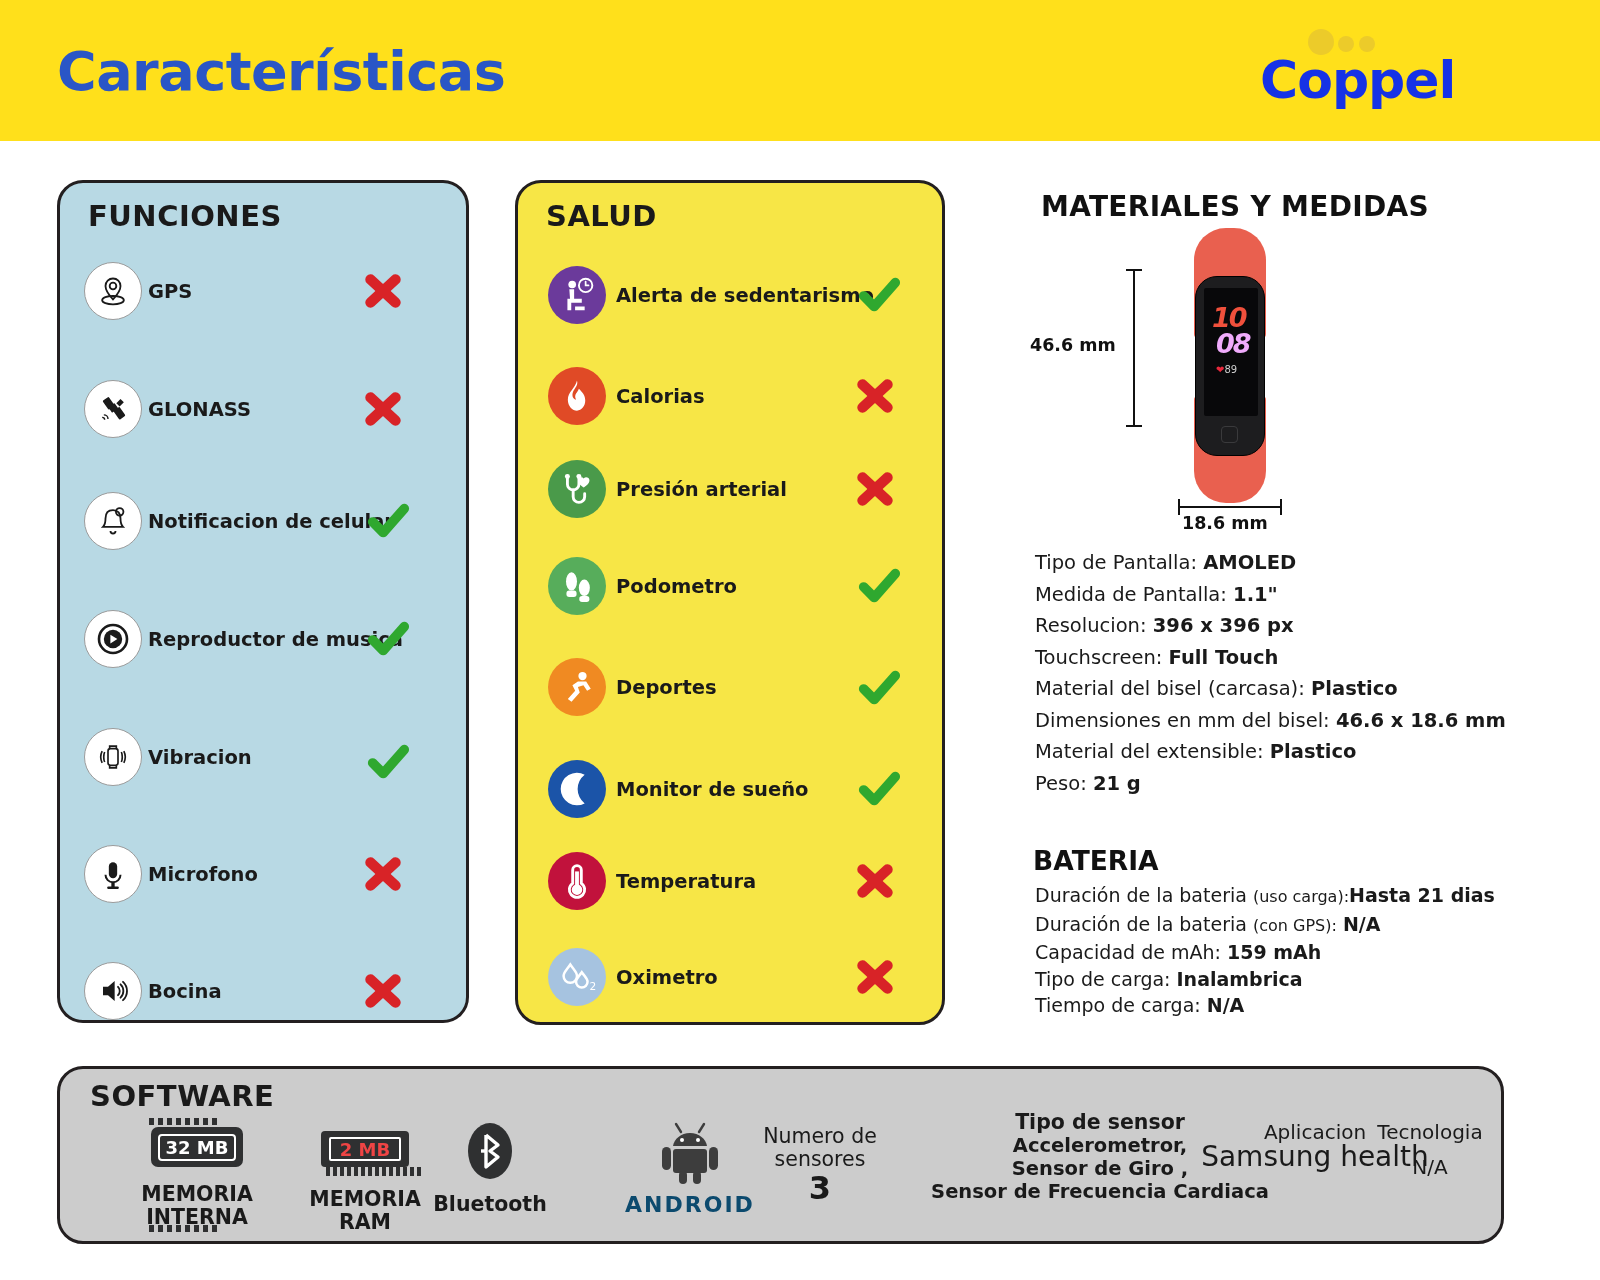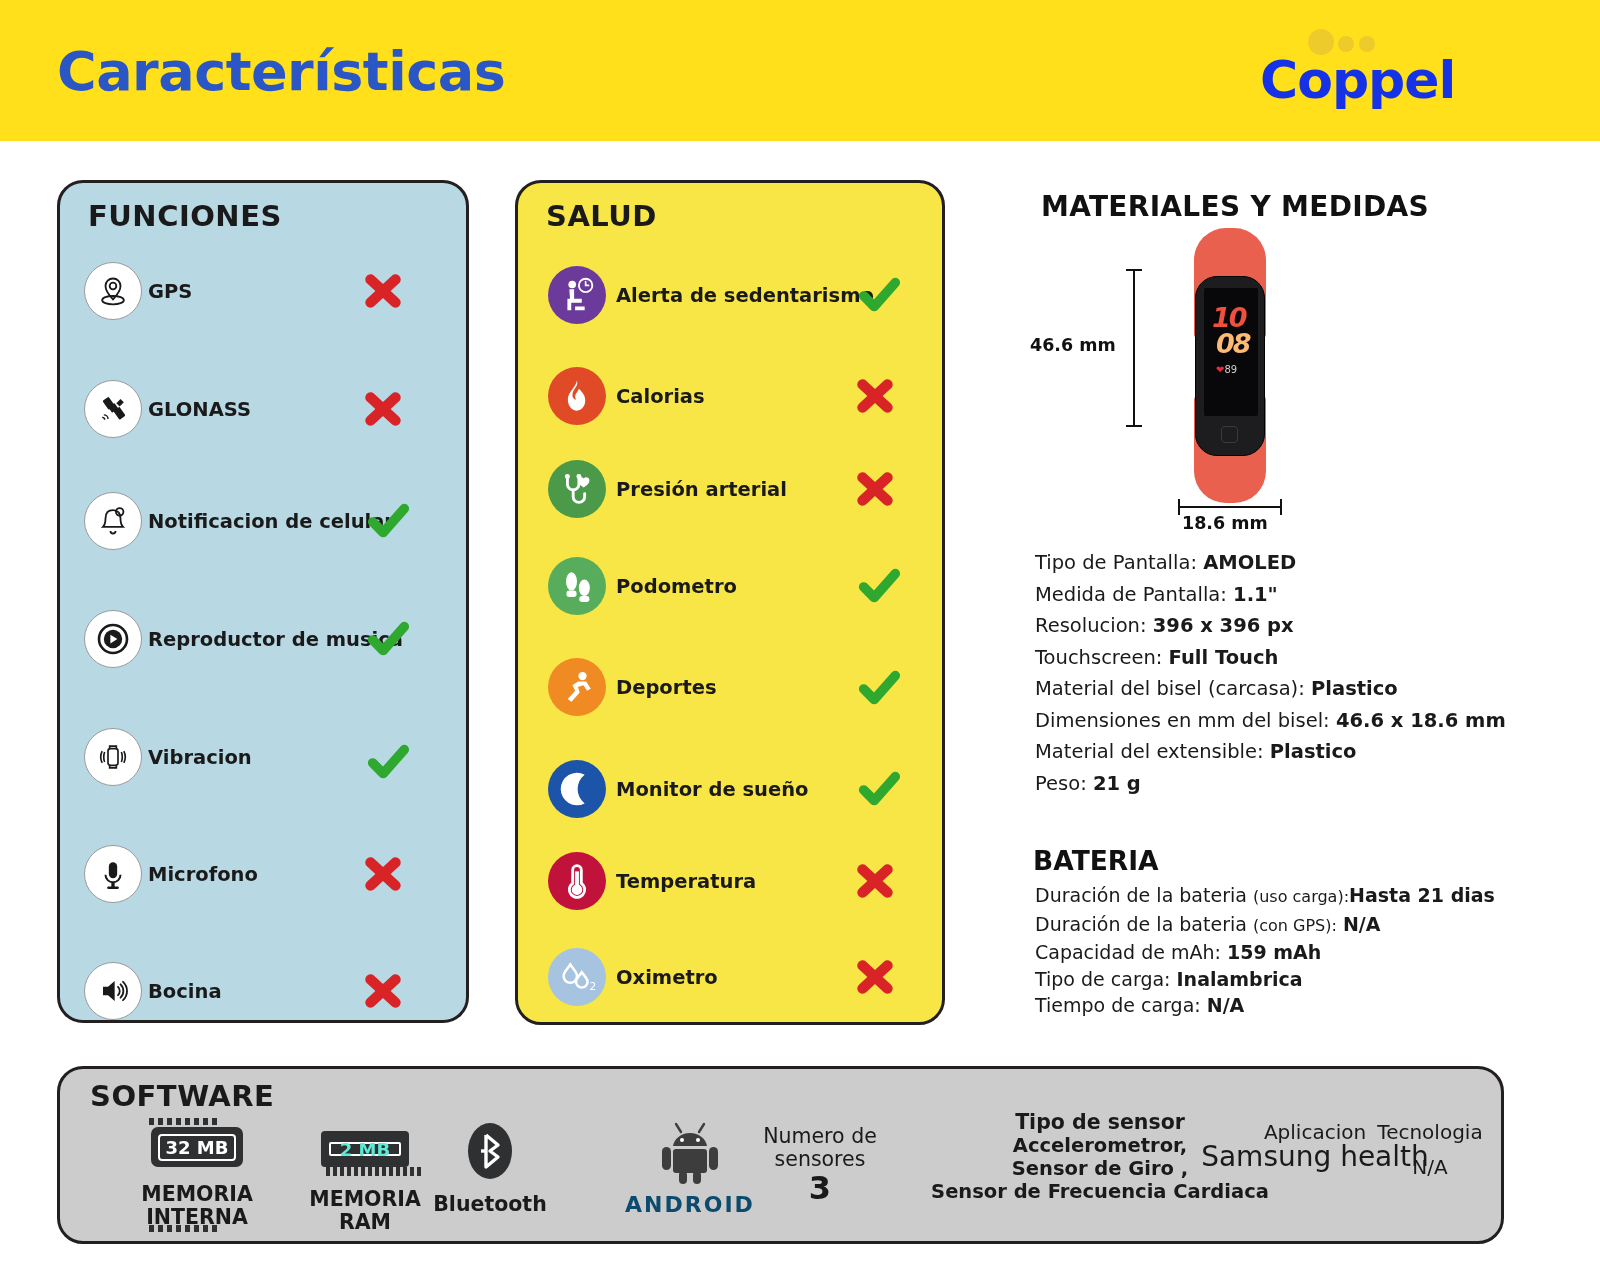--- a/index.html
+++ b/index.html
@@ -116,21 +116,21 @@
   }
   #watch-time-1 {
     position: absolute; left: 8px; top: 14px;
     font-size: 27px; font-weight: bold; font-style: italic;
     color: #f0503c; letter-spacing: -2px;
     font-family: "DejaVu Sans", sans-serif;
   }
   #watch-time-2 {
     position: absolute; left: 12px; top: 40px;
     font-size: 27px; font-weight: bold; font-style: italic;
-    color: #fdba74; letter-spacing: -2px;
+    color: #f0abfc; letter-spacing: -2px;
     font-family: "DejaVu Sans", sans-serif;
   }
   #watch-hr {
     position: absolute; left: 12px; top: 76px;
     font-size: 10px; color: #cfcfcf;
     font-family: "DejaVu Sans", sans-serif;
   }
   #watch-hr .heart { color: #e8283c; font-size: 10px; }
   #watch-home {
     position: absolute; left: 25px; bottom: 12px; width: 17px; height: 17px;
@@ -214,23 +214,23 @@
     position: absolute; left: 8px; display: flex; gap: 4px;
   }
   .chip-pins span { width: 5px; height: 7px; background: #2f3031; display: block; }
   .ram {
     position: relative; margin: 0 auto;
     width: 88px; height: 36px;
     background: #2f3031; border-radius: 4px;
     display: flex; align-items: center; justify-content: center;
   }
   .ram-inner {
-    width: 72px; height: 14px; border: 2px solid #ffffff; border-radius: 2px;
+    width: 72px; height: 24px; border: 2px solid #ffffff; border-radius: 2px;
     display: flex; align-items: center; justify-content: center;
-    color: #5eead4; font-size: 18px; font-weight: bold;
+    color: #ef4444; font-size: 18px; font-weight: bold;
     font-family: "DejaVu Sans", sans-serif;
   }
   .ram-pins {
     position: absolute; left: 5px; bottom: -9px; display: flex; gap: 3px;
   }
   .ram-pins span { width: 4px; height: 9px; background: #2f3031; display: block; }
   .sensor-lines { line-height: 24px; }
 </style>
 </head>
 <body>

